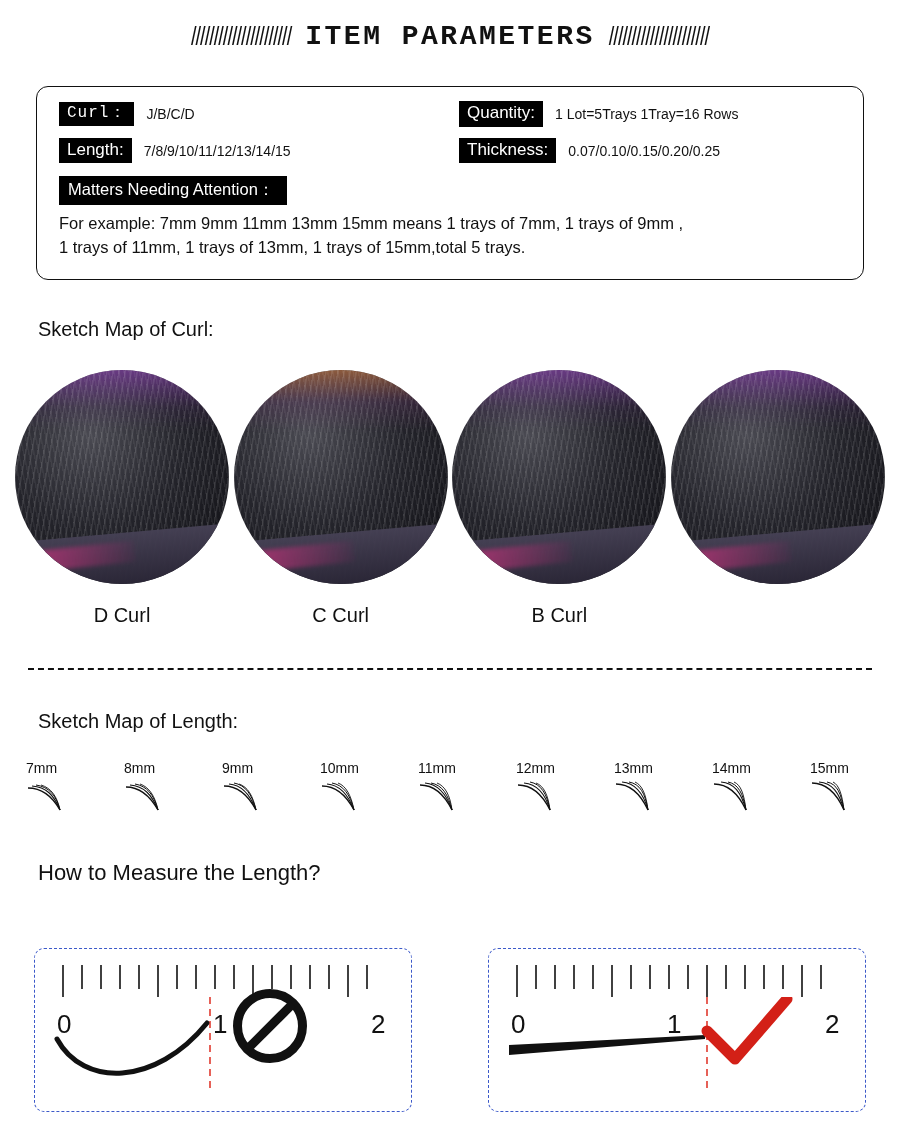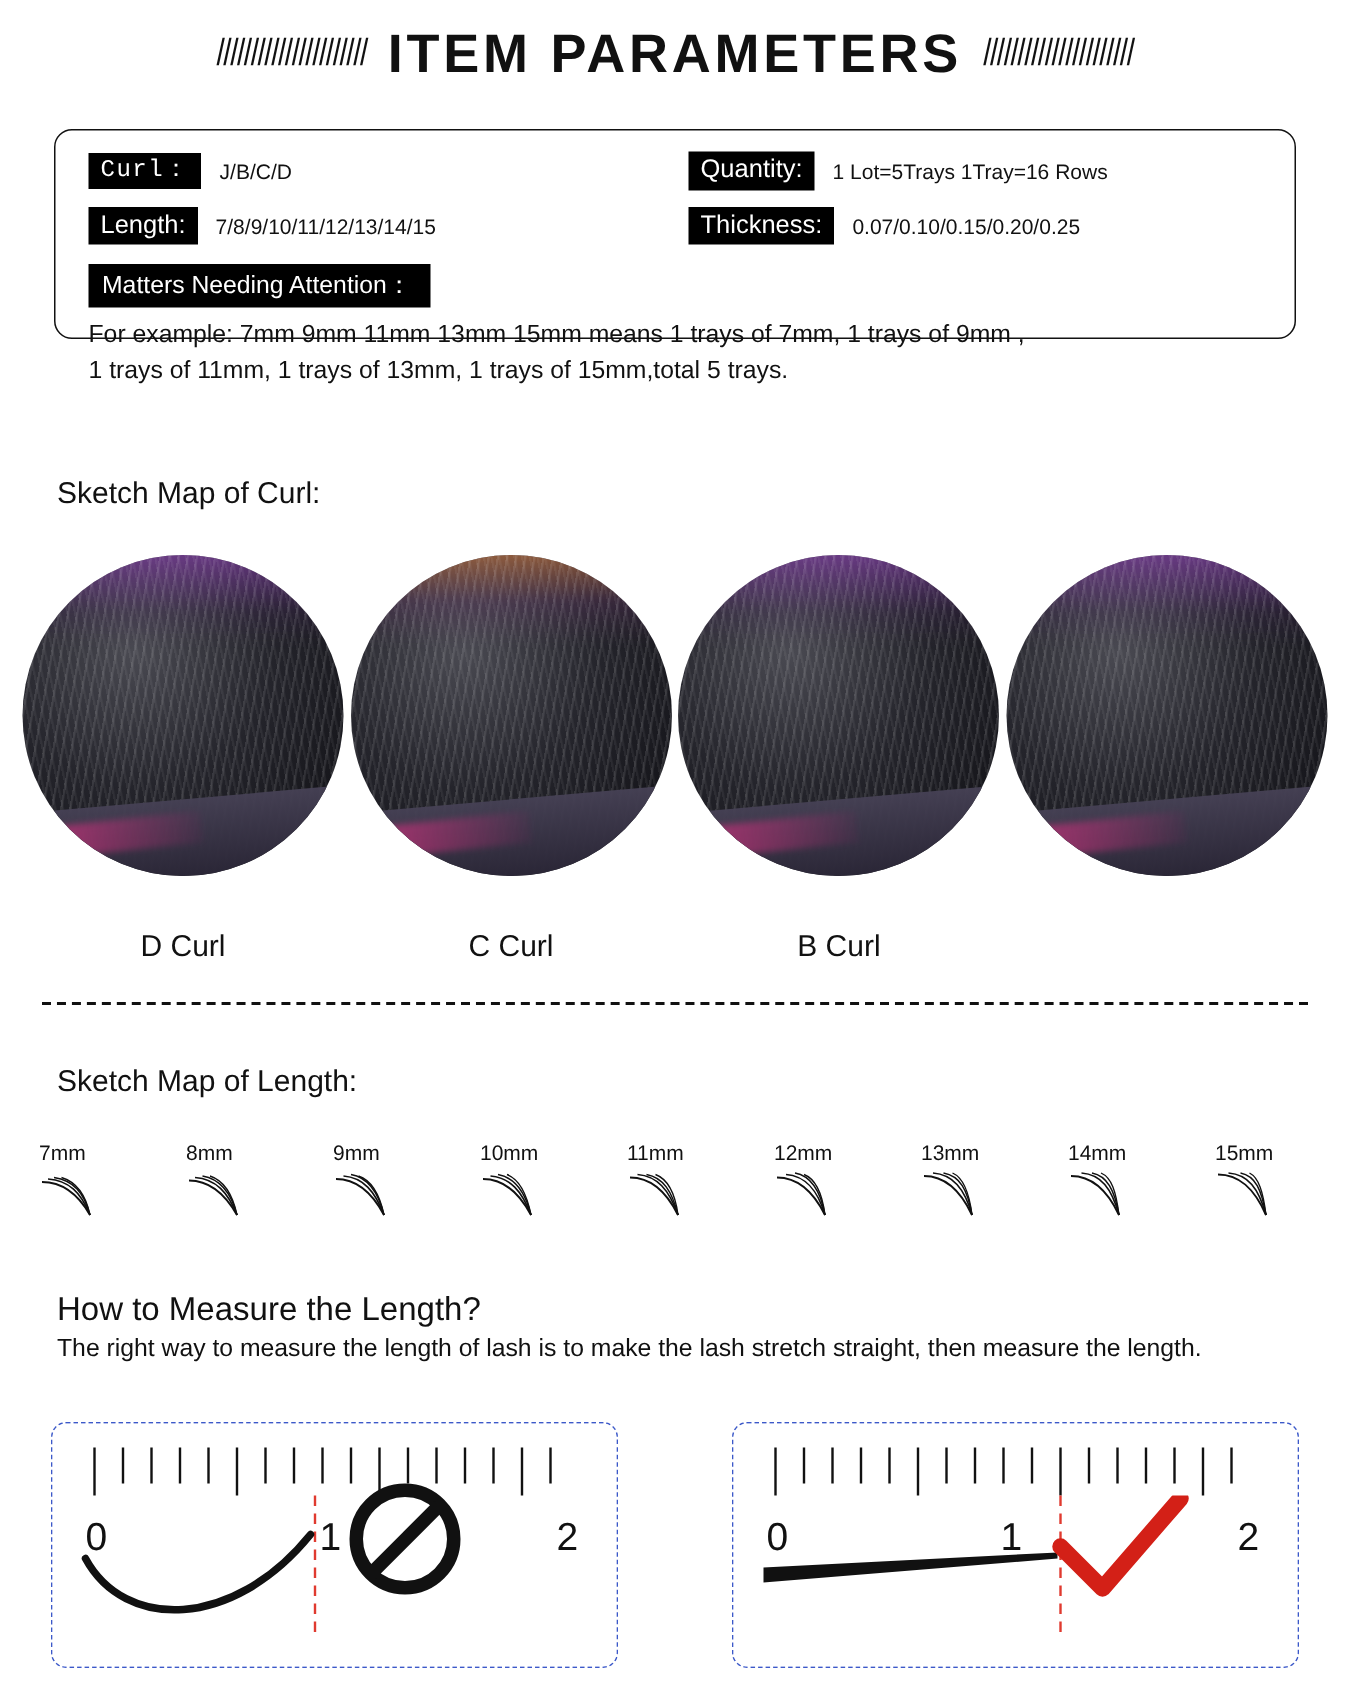--- a/index.html
+++ b/index.html
@@ -31,34 +31,34 @@
   .hatch {
     flex: 0 0 auto;
     font-size: 20px;
     letter-spacing: -1px;
     color: #111;
     font-family: "Liberation Sans", sans-serif;
     transform: scaleY(1.25);
     white-space: nowrap;
   }
   .title {
-    font-family: Liberation Sans, sans-serif;
+    font-family: Liberation Mono, monospace;
     font-weight: bold;
-    font-size: 36px;
+    font-size: 28px;
     letter-spacing: 2.5px;
     white-space: nowrap;
   }
 
   
   .params-box {
     position: absolute;
     left: 36px;
     top: 86px;
     width: 828px;
-    height: 140px;
+    height: 194px;
     border: 1.5px solid #111;
     border-radius: 12px;
     padding: 14px 22px;
   }
   .row {
     display: flex;
     align-items: center;
     margin-bottom: 11px;
   }
   .cell { display: flex; align-items: center; }
@@ -143,21 +143,21 @@
   }
   .circle .pink {
     position: absolute;
     left: 8%; bottom: 8%;
     width: 48%; height: 10%;
     background: linear-gradient(90deg, rgba(190,50,120,0.8), rgba(120,30,90,0.1));
     filter: blur(2px);
     transform: rotate(-6deg);
   }
   .curl-label {
-    margin-top: 36px;
+    margin-top: 20px;
     font-size: 20px;
     color: #111;
   }
 
   
   .divider {
     position: absolute;
     left: 28px;
     top: 668px;
     width: 844px;
@@ -398,21 +398,20 @@
       <svg class="len-art" width="70" height="34" viewBox="0 0 70 34">
         <path d="M2 3 C16 3 26 12 34 30" stroke="#111" stroke-width="1.3" fill="none"></path>
         <path d="M9 2 C22 3 29 12 34 30" stroke="#111" stroke-width="1.1" fill="none"></path>
         <path d="M17 2 C27 4 31 13 34 30" stroke="#111" stroke-width="1" fill="none"></path>
         <path d="M23 2 C29 5 32 14 34 30" stroke="#111" stroke-width="0.9" fill="none"></path>
       </svg>
     </div>
   </div>
 
   <div class="sec-title" style="left:38px; top:860px; font-size:22px;">How to Measure the Length?</div>
-  <div class="measure-note">The right way to measure the length of lash is to make the lash stretch straight, then measure the length.</div>
 
   <div class="rulers">
 
     <div class="ruler-panel">
       <svg width="378" height="164" viewBox="0 0 378 164">
 
         <g stroke="#111" stroke-width="1.6">
           <line x1="28" y1="16" x2="28" y2="48"></line>
           <line x1="47" y1="16" x2="47" y2="40"></line>
           <line x1="66" y1="16" x2="66" y2="40"></line>

